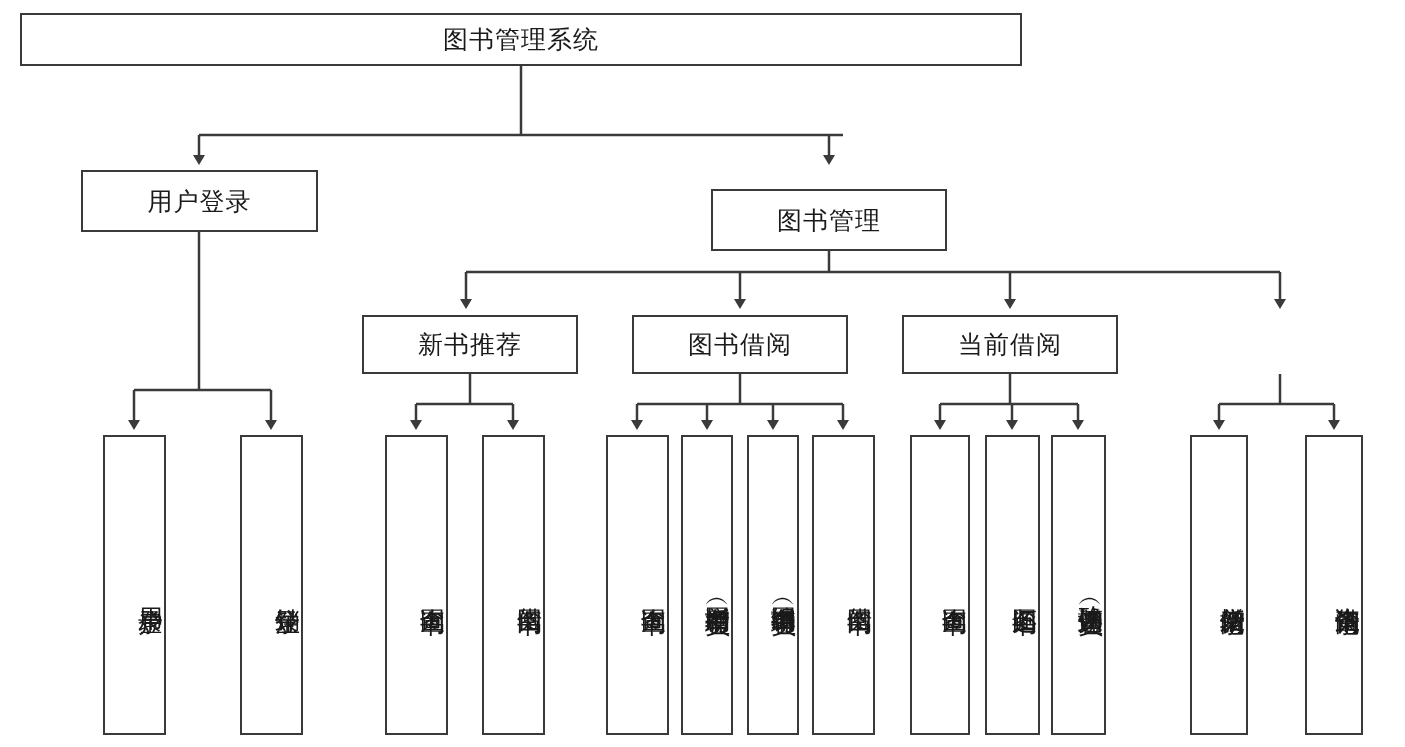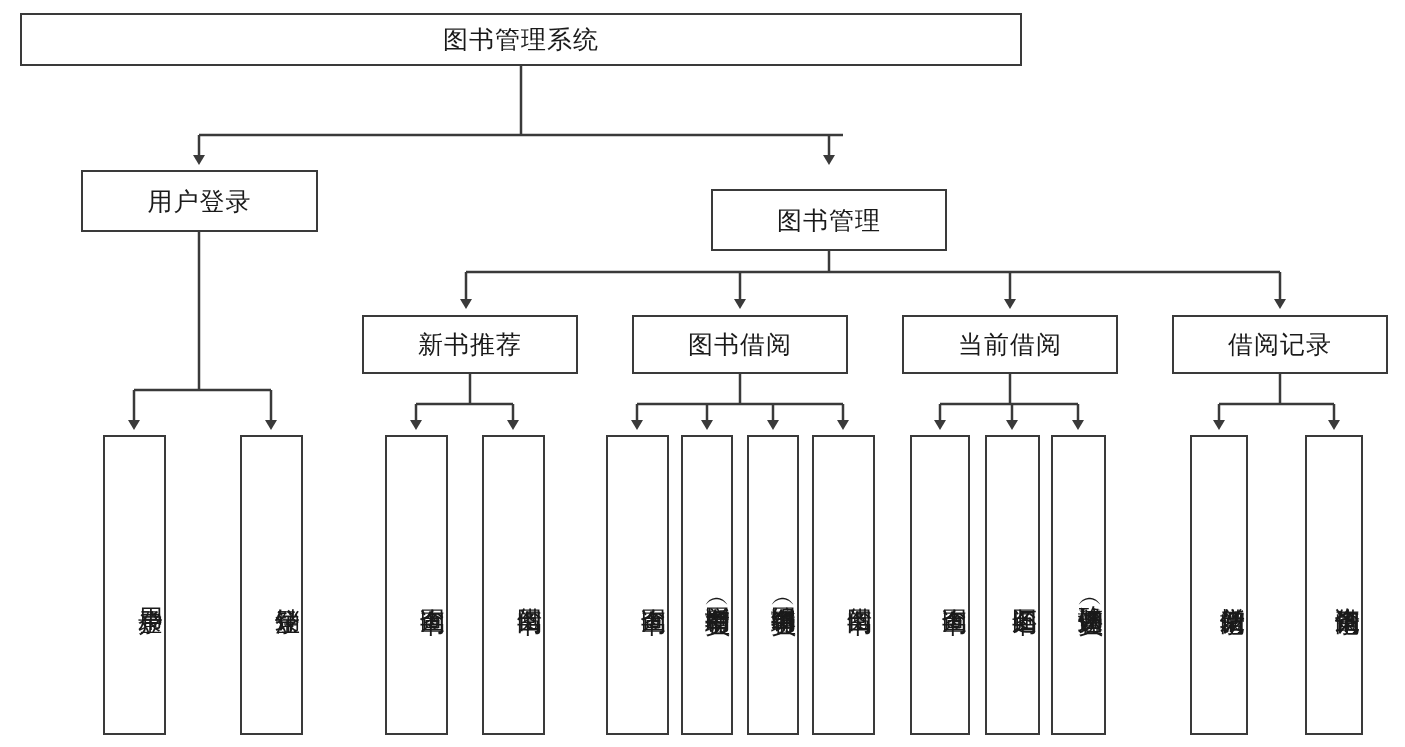--- a/index.html
+++ b/index.html
@@ -119,21 +119,20 @@
   </svg>
 
   <div class="node h" style="left: 20px; top: 13px; width: 1002px; height: 53px; border-color: rgb(58, 58, 58); background: rgb(255, 255, 255); color: rgb(26, 26, 26);">图书管理系统</div>
 
   <div class="node h" style="left: 81px; top: 170px; width: 237px; height: 62px; border-color: rgb(58, 58, 58); background: rgb(255, 255, 255); color: rgb(26, 26, 26);">用户登录</div>
   <div class="node h" style="left: 711px; top: 170px; width: 236px; height: 62px; border-color: rgb(58, 58, 58); background: rgb(255, 255, 255); color: rgb(26, 26, 26); margin-top: 19px;">图书管理</div>
 
   <div class="node h" style="left: 362px; top: 315px; width: 216px; height: 59px; border-color: rgb(58, 58, 58); background: rgb(255, 255, 255); color: rgb(26, 26, 26);">新书推荐</div>
   <div class="node h" style="left: 902px; top: 315px; width: 216px; height: 59px; border-color: rgb(58, 58, 58); background: rgb(255, 255, 255); color: rgb(26, 26, 26);">当前借阅</div>
   <div class="node h" style="left: 632px; top: 315px; width: 216px; height: 59px; border-color: rgb(58, 58, 58); background: rgb(255, 255, 255); color: rgb(26, 26, 26);">图书借阅</div>
-  <div class="node h" style="left: 1172px; top: 315px; width: 216px; height: 59px; border-color: rgb(58, 58, 58); background: rgb(255, 255, 255); color: rgb(26, 26, 26);">借阅记录</div>
 
   <div class="node v" style="left: 103px; top: 435px; width: 63px; height: 300px; border-color: rgb(58, 58, 58); background: rgb(255, 255, 255); color: rgb(26, 26, 26);">
     <span class="vlabel">用户登录</span>
   </div>
   <div class="node v" style="left: 240px; top: 435px; width: 63px; height: 300px; border-color: rgb(58, 58, 58); background: rgb(255, 255, 255); color: rgb(26, 26, 26);">
     <span class="vlabel">注销登录</span>
   </div>
   <div class="node v" style="left: 385px; top: 435px; width: 63px; height: 300px; border-color: rgb(58, 58, 58); background: rgb(255, 255, 255); color: rgb(26, 26, 26);">
     <span class="vlabel">查询图书</span>
   </div>

